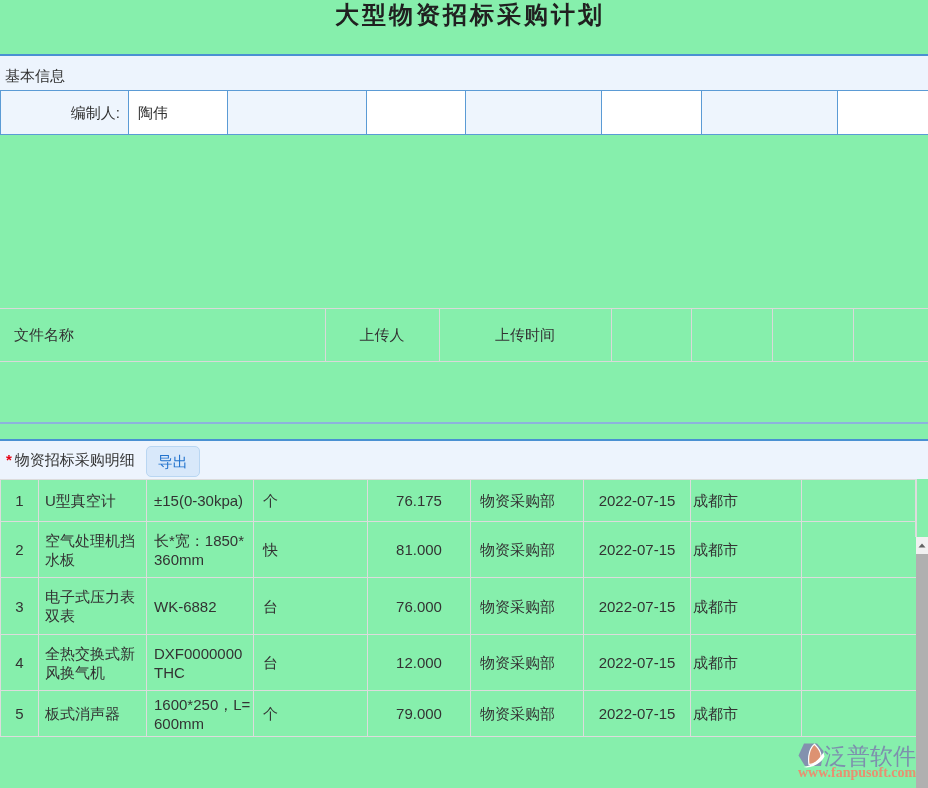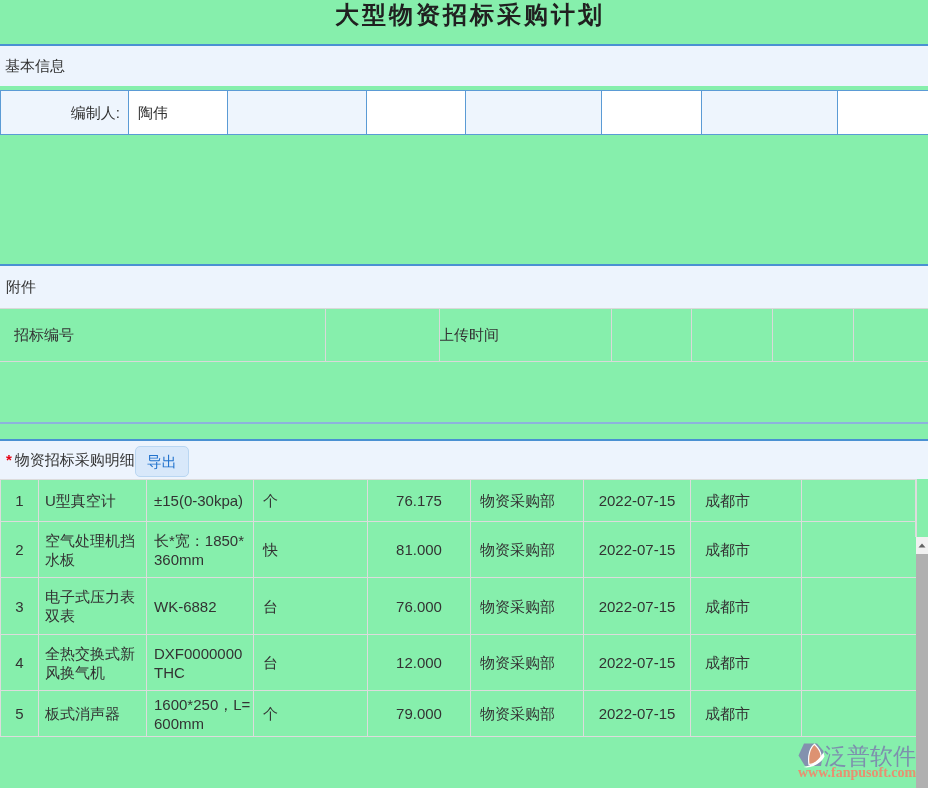--- a/index.html
+++ b/index.html
@@ -1,41 +1,41 @@
 <!DOCTYPE html>
 <html><head><meta charset="utf-8">
 <style>
 html,body{margin:0;padding:0;background:#fff}
 body{width:928px;height:788px;font-family:"Liberation Sans",sans-serif;color:#333}
 #wrap{position:relative;width:928px;height:788px;overflow:hidden;background:#86efac}
 .abs{position:absolute}
 .title{top:1px;left:6px;width:928px;text-align:center;font-size:24px;font-weight:bold;color:#202020;line-height:28px;letter-spacing:3px}
 .secbar{left:0;width:928px;box-sizing:border-box;border-top:2px solid #4a90d2;background:#edf4fd;font-size:15px;color:#333;padding-left:8px}
-.sec1{top:44px;height:42px;line-height:40px;padding-left:5px}
+.sec1{top:54px;height:42px;line-height:40px;padding-left:5px}
 .sec2{top:264px;height:44px;line-height:42px}
 .sec3{top:439px;height:40px;line-height:38px}
 table.info{position:absolute;top:90px;left:0;border-collapse:collapse;table-layout:fixed;width:929px}
 table.info td{border:1.5px solid #5b9bd5;font-size:15px;vertical-align:middle;word-break:break-all;line-height:20px}
 table.info td.l{background:#eef5fd;text-align:right;padding:0 8px 0 0}
 table.info td.v{background:#fff;text-align:left;padding:0 8px 0 9px}
 .star{color:#e60012;margin-right:3px;font-weight:bold}
 .att{top:308px;left:0;width:928px;height:52px;border-top:1px solid #d9d9d9;border-bottom:1px solid #d9d9d9;font-size:15px}
 .att .vl{position:absolute;top:0;width:1px;height:52px;background:#d9d9d9}
 .att span{position:absolute;top:0;line-height:52px}
 .hline{top:422px;left:0;width:928px;height:2px;background:#8db3dc}
-.btn{display:inline-block;vertical-align:middle;position:relative;top:0;margin-top:1px;width:52px;height:29px;line-height:29px;text-align:center;background:#d8e8fa;border:1px solid #b9d6f2;border-radius:5px;color:#2273cd;font-size:15px}
+.btn{display:inline-block;vertical-align:middle;position:relative;top:0;margin-left:11px;margin-top:1px;width:52px;height:29px;line-height:29px;text-align:center;background:#d8e8fa;border:1px solid #b9d6f2;border-radius:5px;color:#2273cd;font-size:15px}
 table.det{position:absolute;top:479px;left:0;border-collapse:collapse;table-layout:fixed;width:916px}
 table.det th{font-weight:normal;text-align:center;border:1px solid #dcdcdc;font-size:15px;color:#333;line-height:19px;padding:4px 0 0 0}
 table.det td{border:1px solid #dcdcdc;font-size:15px;color:#333;line-height:19px;vertical-align:middle;word-break:break-all;padding:0 6px}
 table.det .c0{text-align:center;padding:0}
 table.det .c4{text-align:center;padding:0}
 table.det .c6{text-align:center;padding:0}
 table.det td.c3,table.det td.c5{padding-left:9px}
 table.det td.c2{padding:0 2px 0 7px}
-table.det td.c7{padding-left:14px}
+table.det td.c7{padding-left:2px}
 .sbar{top:537px;left:916px;width:12px;height:251px;background:#f1f1f1}
 .sbtn{top:537px;left:916px;width:12px;height:17px;background:#f1f1f1;text-align:center}
 .sbtn svg{display:block;margin:6px auto 0}
 .sthumb{top:554px;left:916px;width:12px;height:234px;background:#b0b0b0}
 .wm{top:740px;left:797px;width:125px;height:40px}
 </style></head>
 <body>
 <div id="wrap">
 <div class="abs title">大型物资招标采购计划</div>
 
@@ -58,24 +58,24 @@
 <td class="l"></td>
           <td class="v"></td>
 <td class="l"></td>
           <td class="v"></td>
 <td class="l"></td>
           <td class="v"></td>
 </tr>
 </tbody>
     </table>
 
-<div class="abs secbar sec2" style="padding-left:6px">附件</div>
 <div class="abs att">
-<span style="left:14px">招标编号</span>
-<span style="left:439px;width:172px;text-align:left">上传时间</span>
+<span style="left:14px">文件名称</span>
+<span style="left:325px;width:114px;text-align:center">上传人</span>
+<span style="left:439px;width:172px;text-align:center">上传时间</span>
 <div class="vl" style="left:325px"></div>
 <div class="vl" style="left:439px"></div>
 <div class="vl" style="left:611px"></div>
 <div class="vl" style="left:691px"></div>
 <div class="vl" style="left:772px"></div>
 <div class="vl" style="left:853px"></div>
 </div>
 <div class="abs hline"></div>
 
 <div class="abs secbar sec3" style="padding-left:6px"><span class="star">*</span>物资招标采购明细<span class="btn">导出</span></div>

